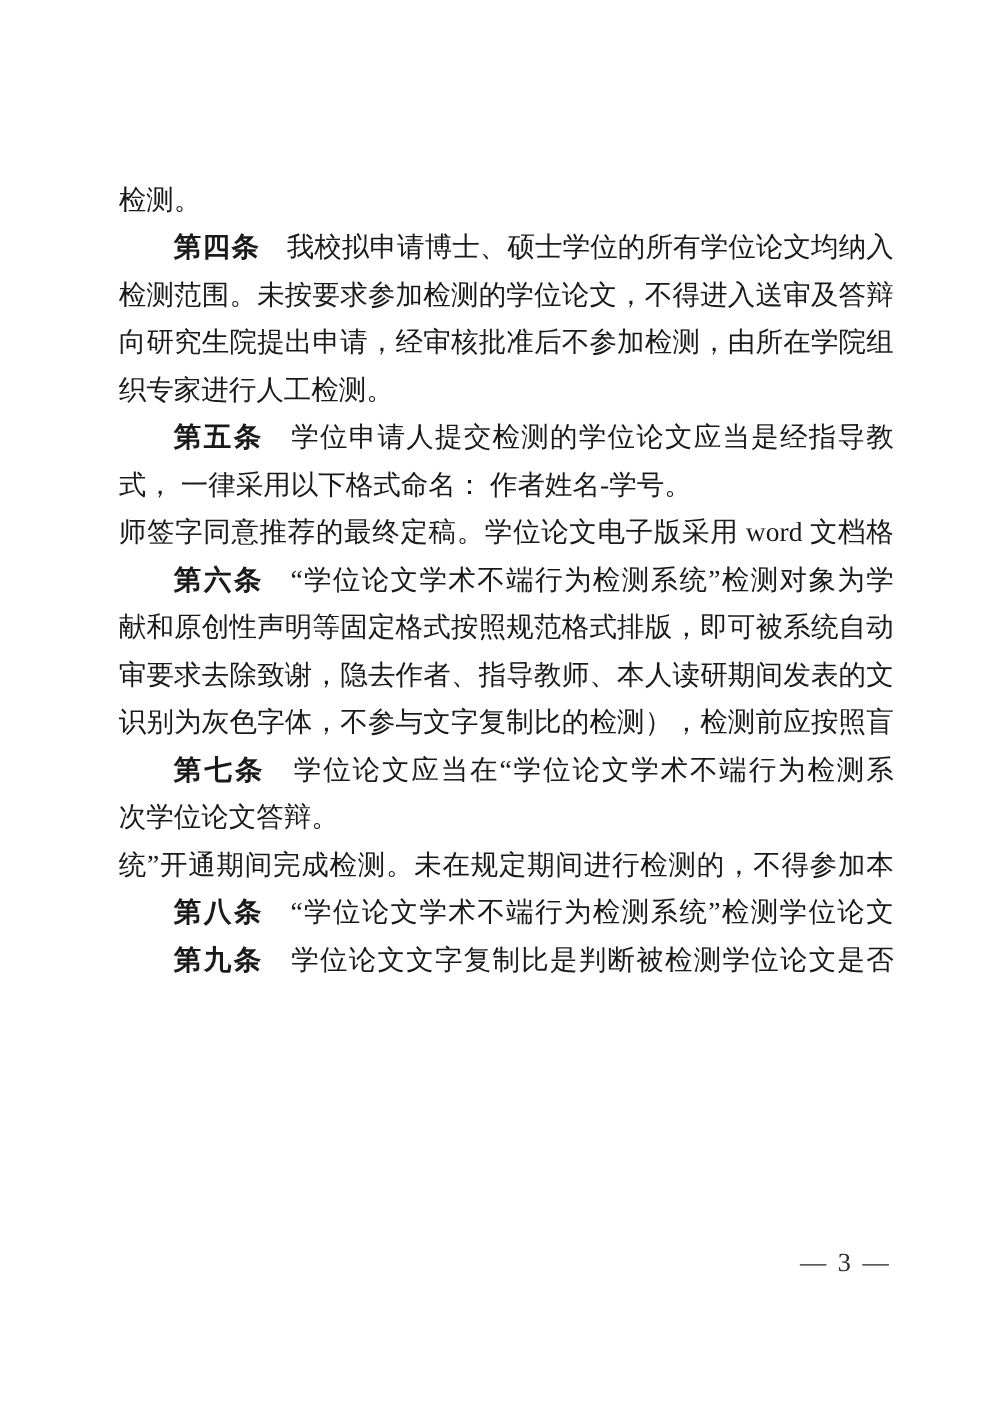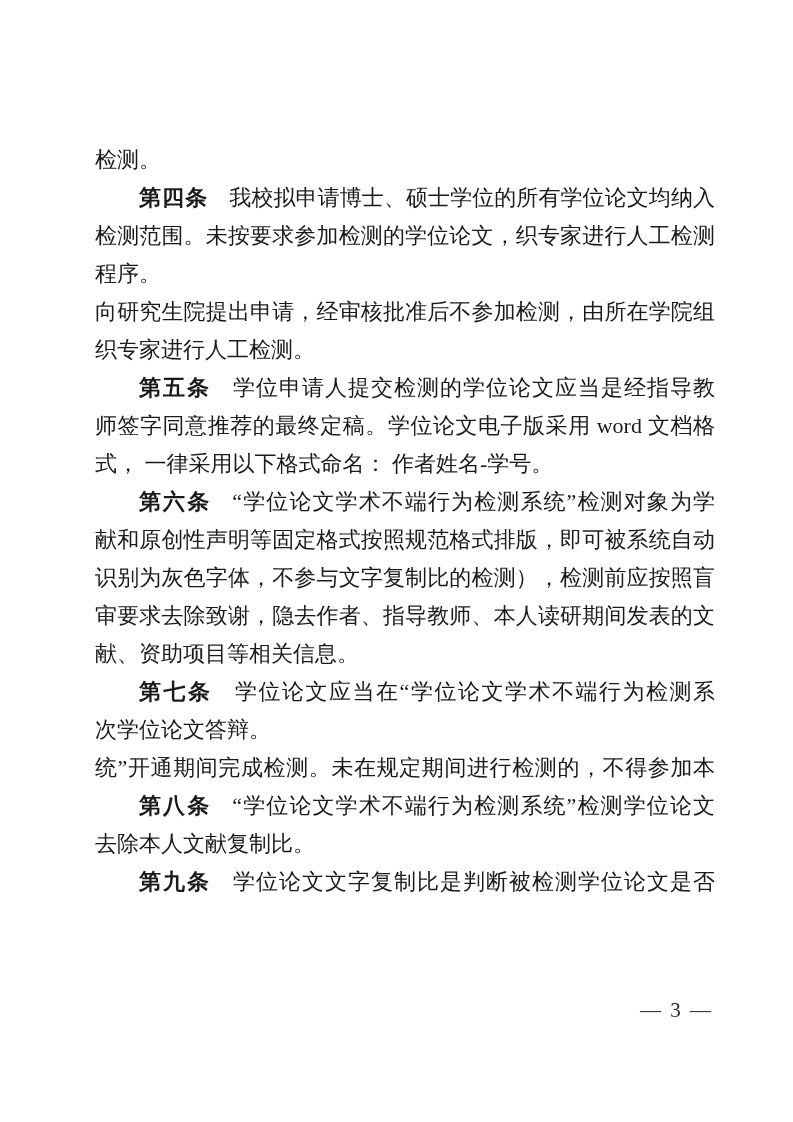--- a/index.html
+++ b/index.html
@@ -52,35 +52,32 @@
     letter-spacing: 2px;
   }
 </style>
 </head>
 <body>
 
 <div class="page">
   <div class="text-block">
       <div class="line"><span>检测。</span></div>
       <div class="line just ind"><span class="head">第四条</span><span class="headgap"></span><span>我校拟申请博士、硕士学位的所有学位论文均纳入</span></div>
-      <div class="line just"><span>检测范围。未按要求参加检测的学位论文，织专家进行人工检测</span></div>
-      <div class="line"><span>程序。</span></div>
+      <div class="line just"><span>检测范围。未按要求参加检测的学位论文，不得进入送审及答辩</span></div>
       <div class="line just"><span>向研究生院提出申请，经审核批准后不参加检测，由所在学院组</span></div>
       <div class="line"><span>织专家进行人工检测。</span></div>
       <div class="line just ind"><span class="head">第五条</span><span class="headgap"></span><span>学位申请人提交检测的学位论文应当是经指导教</span></div>
+      <div class="line"><span>式， 一律采用以下格式命名： 作者姓名-学号。</span></div>
       <div class="line just"><span>师签字同意推荐的最终定稿。学位论文电子版采用 word 文档格</span></div>
-      <div class="line"><span>式， 一律采用以下格式命名： 作者姓名-学号。</span></div>
       <div class="line just ind"><span class="head">第六条</span><span class="headgap"></span><span>“学位论文学术不端行为检测系统”检测对象为学</span></div>
       <div class="line just"><span>献和原创性声明等固定格式按照规范格式排版，即可被系统自动</span></div>
+      <div class="line just"><span>审要求去除致谢，隐去作者、指导教师、本人读研期间发表的文</span></div>
       <div class="line just"><span>识别为灰色字体，不参与文字复制比的检测），检测前应按照盲</span></div>
-      <div class="line just"><span>审要求去除致谢，隐去作者、指导教师、本人读研期间发表的文</span></div>
-      <div class="line"><span>献、资助项目等相关信息。</span></div>
       <div class="line just ind"><span class="head">第七条</span><span class="headgap"></span><span>学位论文应当在“学位论文学术不端行为检测系</span></div>
       <div class="line"><span>次学位论文答辩。</span></div>
       <div class="line just"><span>统”开通期间完成检测。未在规定期间进行检测的，不得参加本</span></div>
       <div class="line just ind"><span class="head">第八条</span><span class="headgap"></span><span>“学位论文学术不端行为检测系统”检测学位论文</span></div>
-      <div class="line"><span>去除本人文献复制比。</span></div>
       <div class="line just ind"><span class="head">第九条</span><span class="headgap"></span><span>学位论文文字复制比是判断被检测学位论文是否</span></div>
     </div>
   <div class="footer">
     <span>— 3 —</span>
   </div>
 </div>
 
 </body></html>

